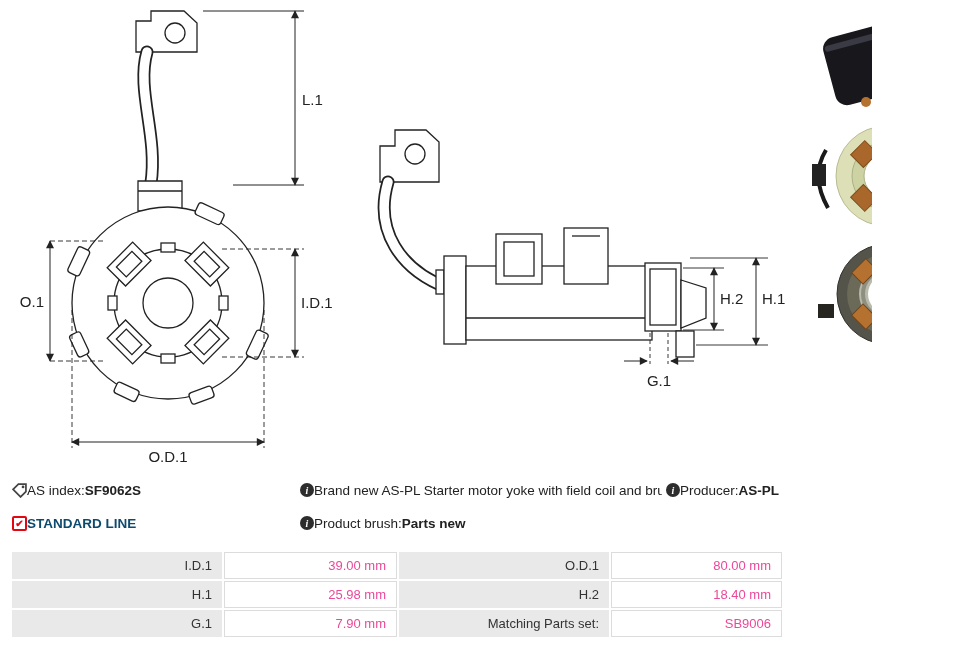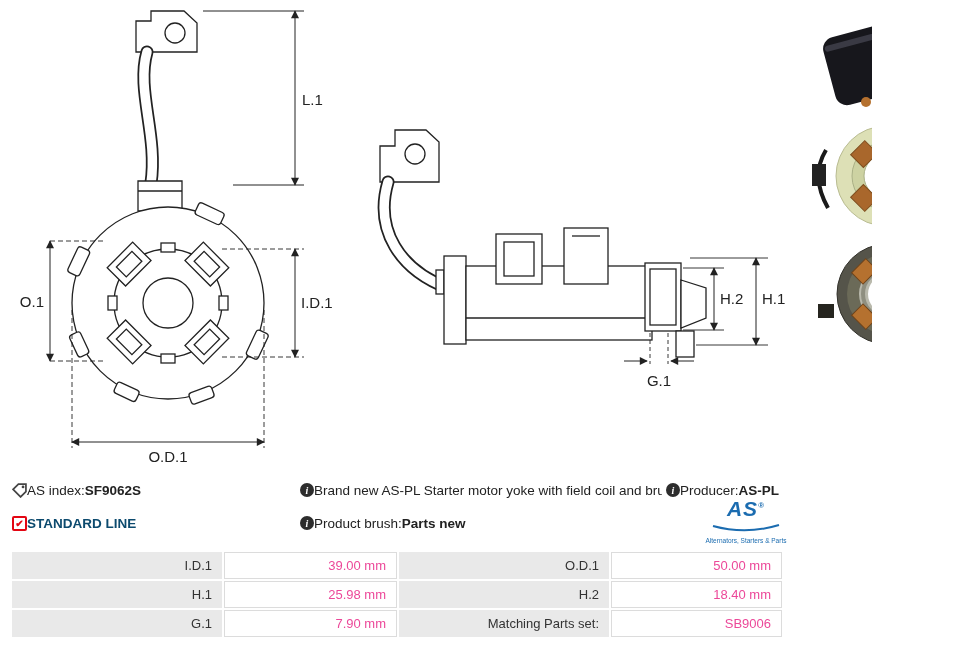--- a/index.html
+++ b/index.html
@@ -275,43 +275,34 @@
   </div>
 
   <div class="info-item" style="left:300px;top:516px;">
     <span class="info-dot">
         <span>i</span>
       </span>
     <span>Product brush:</span>
     <span class="b">Parts new</span>
   </div>
 
-  <div class="as-logo">
-    <div class="as-mark">
-      <span>AS</span><span class="reg">®</span>
-    </div>
-    <svg width="70" height="8" viewBox="0 0 70 8">
-      <path d="M2 2 Q35 11 68 1" stroke="#1b6cb0" stroke-width="2" fill="none"></path>
-    </svg>
-    <div class="as-sub">Alternators, Starters &amp; Parts</div>
-  </div>
 
   <table class="spec">
     <colgroup>
       <col style="width:210px">
         <col style="width:173px">
         <col style="width:210px">
         <col style="width:171px">
     </colgroup>
     <tbody>
       <tr>
         <td class="lab">I.D.1</td>
         <td class="val">39.00 mm</td>
         <td class="lab">O.D.1</td>
-        <td class="val">50.00 mm</td>
+        <td class="val">80.00 mm</td>
       </tr>
       <tr>
         <td class="lab">H.1</td>
         <td class="val">25.98 mm</td>
         <td class="lab">H.2</td>
         <td class="val">18.40 mm</td>
       </tr>
       <tr>
         <td class="lab">G.1</td>
         <td class="val">7.90 mm</td>

